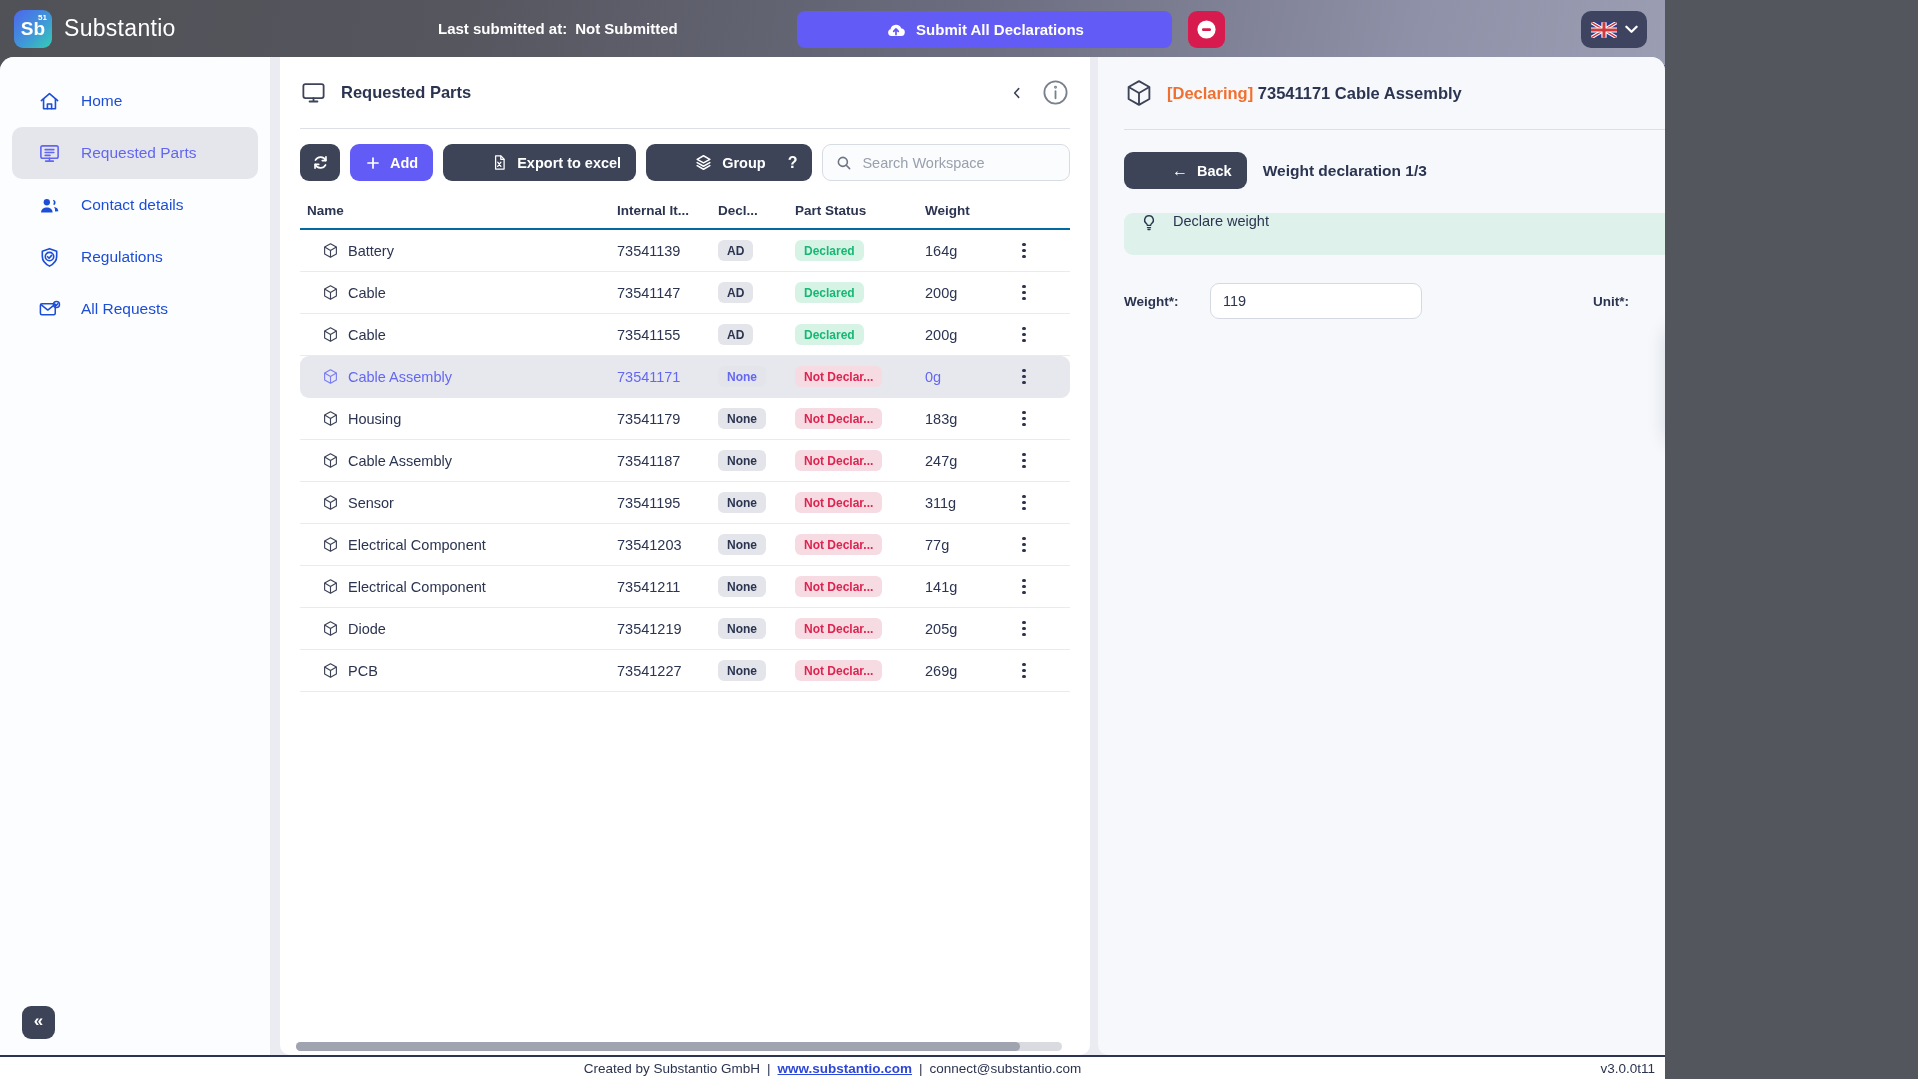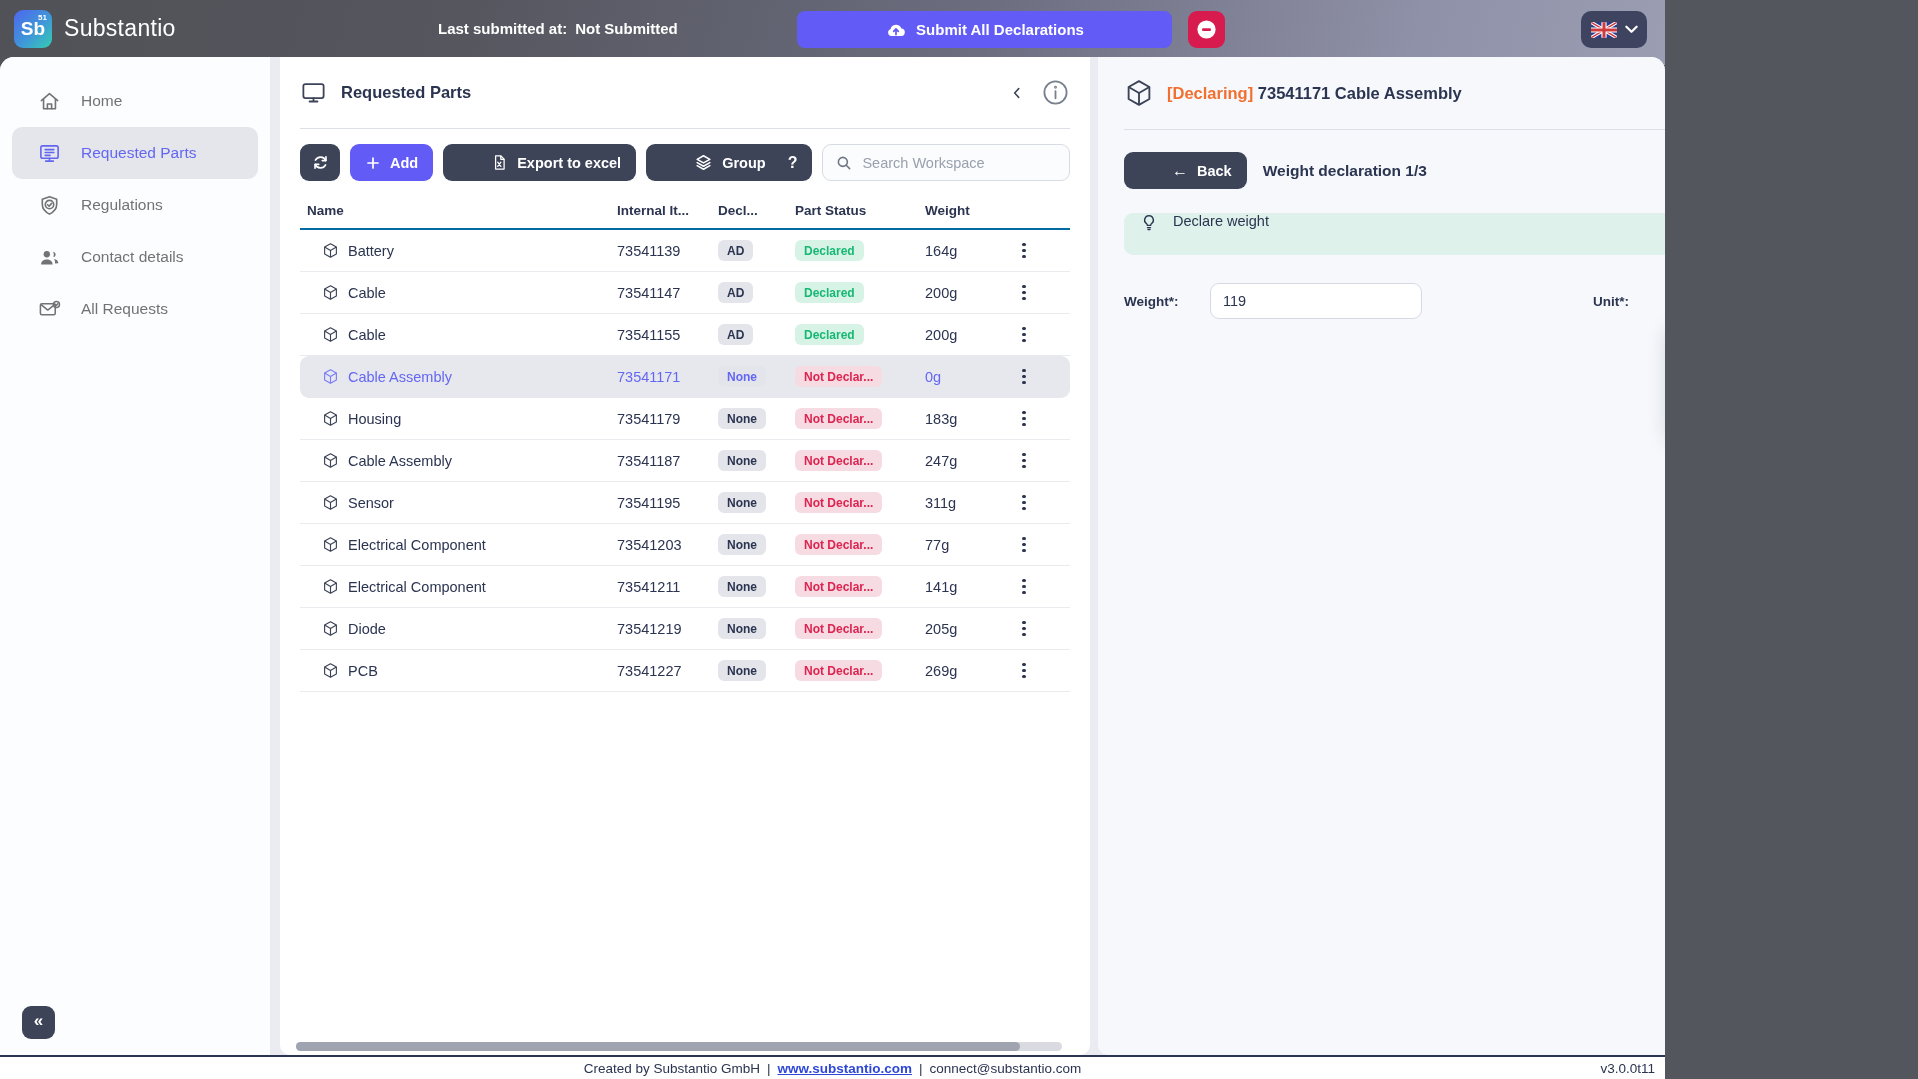--- a/index.html
+++ b/index.html
@@ -28,21 +28,21 @@
     border-radius:10px; display:flex; align-items:center; justify-content:center; gap:8px; }
   .lang-btn svg.flag { border-radius:2px; }
 
   
   .content { flex:1 1 auto; margin-top:-8px; background:#eaecf1; border-radius:14px 14px 0 0;
     display:flex; overflow:hidden; position:relative; z-index:2; }
 
   
   .sidebar { width:270px; flex:0 0 270px; background:#fcfdff; position:relative; padding-top:18px; }
   .nav-item { height:52px; margin:0 12px; padding-left:26px; display:flex; align-items:center; gap:20px;
-    border-radius:10px; color:#737373; font-size:15.5px; cursor:pointer; }
+    border-radius:10px; color:#1d4ed8; font-size:15.5px; cursor:pointer; }
   .nav-item svg { flex:0 0 23px; }
   .nav-item.active { background:#e4e6eb; color:#6366f1; }
   .collapse-btn { position:absolute; left:22px; bottom:16px; width:33px; height:33px; background:#3d4458; color:#fff;
     border:none; border-radius:9px; font-size:17px; font-weight:bold; cursor:pointer; display:flex; align-items:center; justify-content:center; padding-bottom:3px;}
 
   
   .main-panel { width:810px; flex:0 0 810px; margin-left:10px; background:#ffffff; border-radius:0 0 10px 10px;
     position:relative; display:flex; flex-direction:column; }
   .panel-head { margin:0 20px; height:72px; flex:0 0 72px; display:flex; align-items:center; gap:14px;
     border-bottom:1px solid #dcdfe5; color:#2b3450; }
@@ -196,38 +196,38 @@
           <svg width="23" height="23" viewBox="0 0 24 24" fill="none" stroke="currentColor" stroke-width="1.7" stroke-linecap="round" stroke-linejoin="round">
               <rect x="3" y="4" width="18" height="13" rx="1.8"></rect>
               <path d="M7.5 8h9M7.5 11h9M7.5 14h5"></path>
               <path d="M12 17v3M8 20h8"></path>
             </svg>
         </span>
         <span>Requested Parts</span>
       </div>
       <div class="nav-item">
         <span style="display:flex">
-          <svg width="23" height="23" viewBox="0 0 24 24" fill="none" stroke="currentColor" stroke-width="1.7" stroke-linecap="round" stroke-linejoin="round">
-              <path d="M12 2.8 19.5 5.4V11c0 4.6-3 7.7-7.5 10-4.5-2.3-7.5-5.4-7.5-10V5.4Z"></path>
-              <circle cx="12" cy="11" r="4.4"></circle>
-              <polyline points="10,11.2 11.6,12.8 14.2,9.8"></polyline>
-            </svg>
-        </span>
-        <span>Regulations</span>
-      </div>
-      <div class="nav-item">
-        <span style="display:flex">
           <svg width="23" height="23" viewBox="0 0 24 24" fill="currentColor">
               <circle cx="9.2" cy="8.6" r="3.3"></circle>
               <path d="M3.2 19.2c0-3.2 2.7-5.1 6-5.1s6 1.9 6 5.1z"></path>
               <path d="M15.5 5.9a2.9 2.9 0 0 1 2 5 .5.5 0 0 1-1.4-.4 4.4 4.4 0 0 0-.6-4.6z"></path>
               <path d="M16.8 13.6c2.6.3 4.4 2 4.4 4.5l-3.4.1a6.3 6.3 0 0 0-1-4.6z"></path>
             </svg>
         </span>
         <span>Contact details</span>
+      </div>
+      <div class="nav-item">
+        <span style="display:flex">
+          <svg width="23" height="23" viewBox="0 0 24 24" fill="none" stroke="currentColor" stroke-width="1.7" stroke-linecap="round" stroke-linejoin="round">
+              <path d="M12 2.8 19.5 5.4V11c0 4.6-3 7.7-7.5 10-4.5-2.3-7.5-5.4-7.5-10V5.4Z"></path>
+              <circle cx="12" cy="11" r="4.4"></circle>
+              <polyline points="10,11.2 11.6,12.8 14.2,9.8"></polyline>
+            </svg>
+        </span>
+        <span>Regulations</span>
       </div>
       <div class="nav-item">
         <span style="display:flex">
           <svg width="23" height="23" viewBox="0 0 24 24" fill="none" stroke="currentColor" stroke-width="1.6" stroke-linecap="round" stroke-linejoin="round">
               <rect x="2.5" y="6" width="15.5" height="11.5" rx="1.6"></rect>
               <polyline points="3.2,7 10.2,12.6 17.3,7"></polyline>
               <circle cx="19.3" cy="6.8" r="3.1"></circle>
               <path d="M18.2 6.9l.9.9 1.5-1.7"></path>
             </svg>
         </span>

